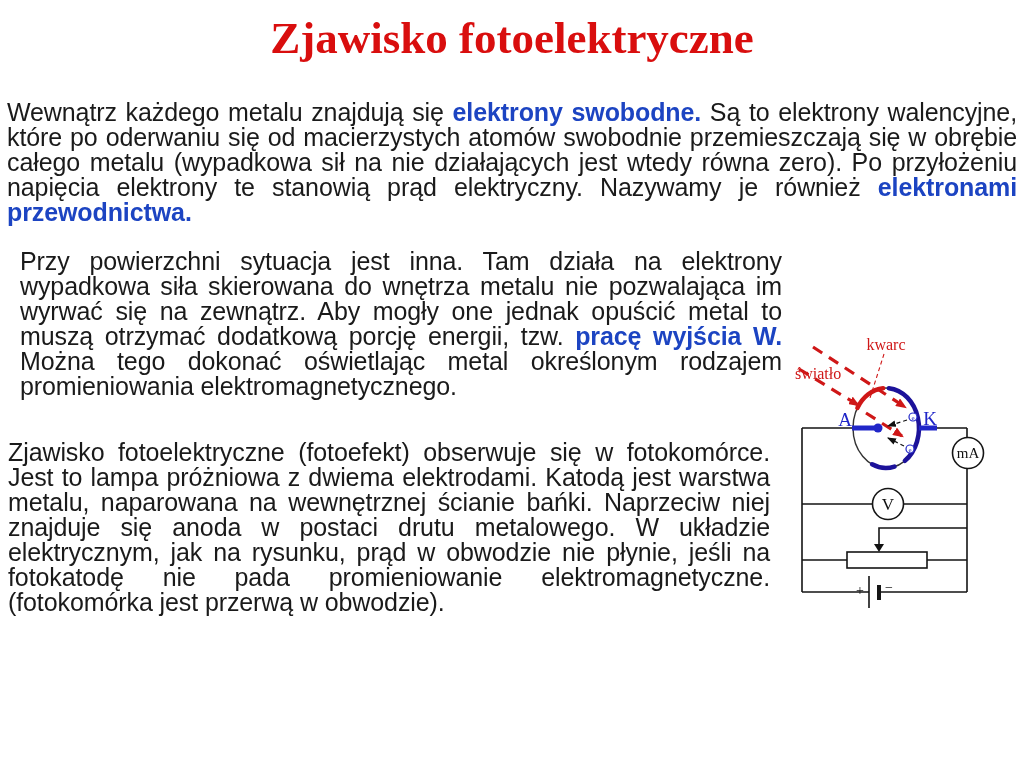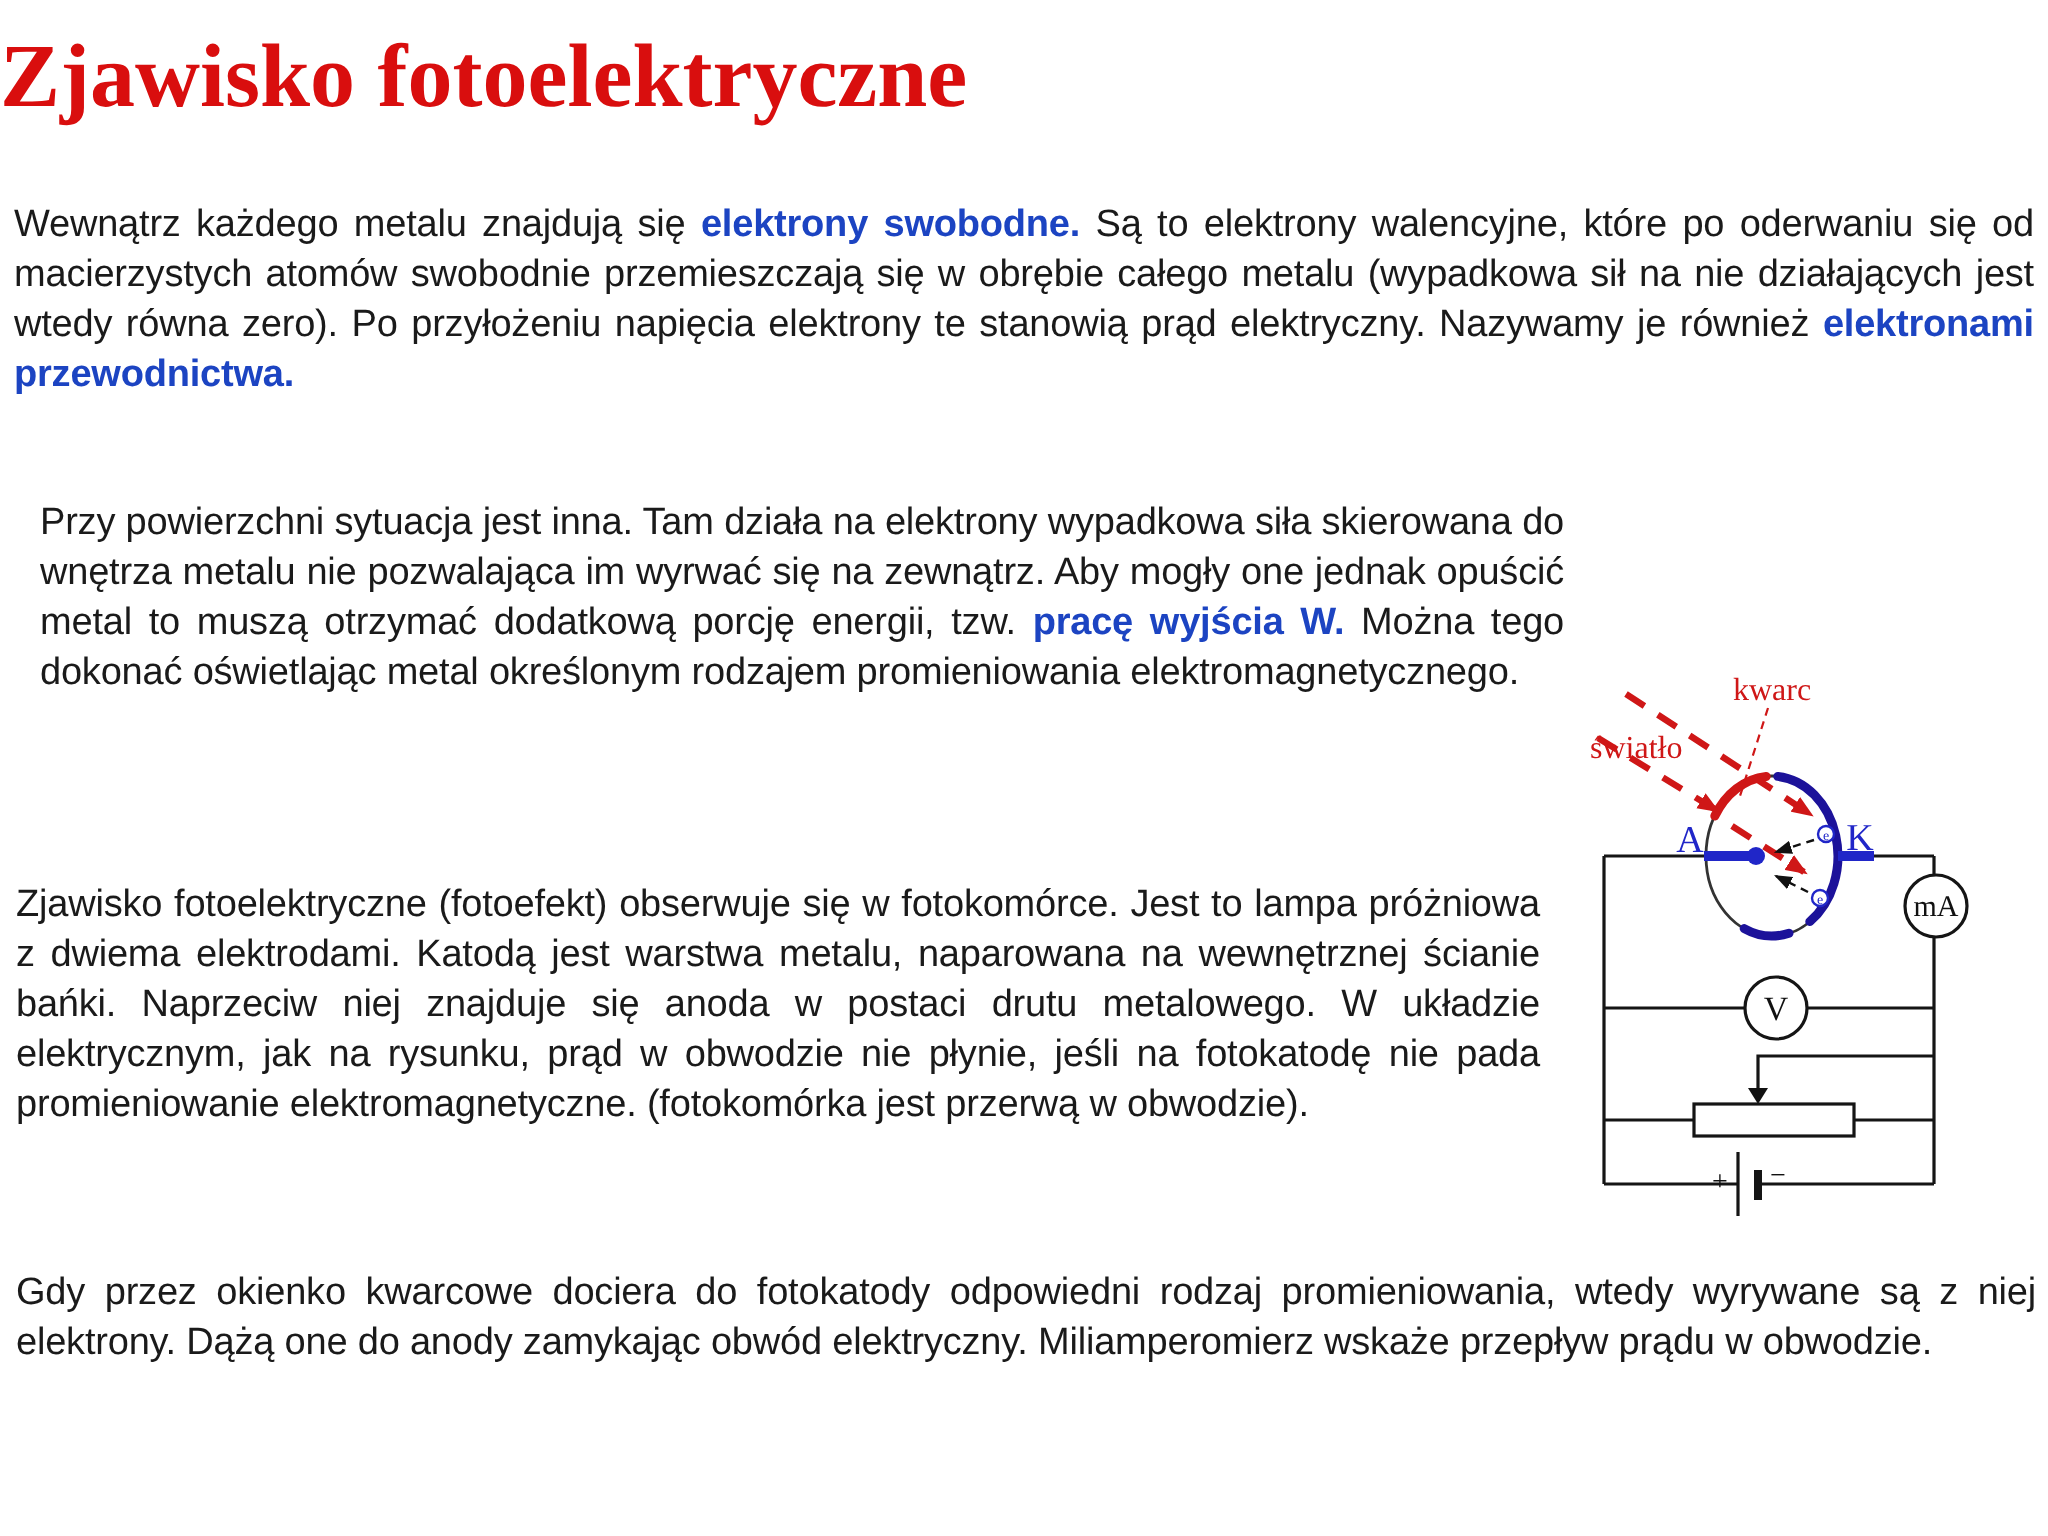--- a/index.html
+++ b/index.html
@@ -3,28 +3,28 @@
 <meta charset="utf-8">
 <style>
   html,body { margin:0; padding:0; background:#888; }
   .slide {
     position:relative; width:1024px; height:768px;
     background:#ffffff; overflow:hidden;
     font-family:"Liberation Sans", sans-serif;
   }
   .title {
     position:absolute; top:14px; left:0; width:100%;
-    text-align:left;
+    text-align:center;
     font-family:"Liberation Serif", serif;
     font-weight:bold; font-size:45px; line-height:1.1;
     color:var(--title_red,#d90e0e);
   }
   .para {
     position:absolute;
-    font-size:19px; line-height:25px;
+    font-size:25px; line-height:25px;
     color:var(--body_text,#1a1a1a);
     text-align:justify;
     letter-spacing:-0.1px;
   }
   .para span { white-space:pre-wrap; }
   #p1 { left:7px;  top:100px; width:1010px; }
   #p2 { left:20px;  top:249px; width:762px; }
   #p3 { left:8px;  top:440px; width:762px; }
   #p4 { left:8px;  top:634px; width:1010px; }
   .accent { color:var(--accent_blue,#1c44c2); font-weight:bold; }
@@ -55,21 +55,20 @@
 </head>
 <body>
 
 <div class="slide">
 
   <div class="title">Zjawisko fotoelektryczne</div>
 
   <div id="p1" class="para"><span>Wewnątrz każdego metalu znajdują się </span><span class="accent">elektrony swobodne.</span><span> Są to elektrony walencyjne, które po oderwaniu się od macierzystych atomów swobodnie przemieszczają się w obrębie całego metalu (wypadkowa sił na nie działających jest wtedy równa zero). Po przyłożeniu napięcia elektrony te stanowią prąd elektryczny. Nazywamy je również </span><span class="accent">elektronami przewodnictwa.</span></div>
   <div id="p2" class="para"><span>Przy powierzchni sytuacja jest inna. Tam działa na elektrony wypadkowa siła skierowana do wnętrza metalu nie pozwalająca im wyrwać się na zewnątrz. Aby mogły one jednak opuścić metal to muszą otrzymać dodatkową porcję energii, tzw. </span><span class="accent">pracę wyjścia W.</span><span> Można tego dokonać oświetlając metal określonym rodzajem promieniowania elektromagnetycznego.</span></div>
   <div id="p3" class="para"><span>Zjawisko fotoelektryczne (fotoefekt) obserwuje się w fotokomórce. Jest to lampa próżniowa z dwiema elektrodami. Katodą jest warstwa metalu, naparowana na wewnętrznej ścianie bańki. Naprzeciw niej znajduje się anoda w postaci drutu metalowego. W układzie elektrycznym, jak na rysunku, prąd w obwodzie nie płynie, jeśli na fotokatodę nie pada promieniowanie elektromagnetyczne. (fotokomórka jest przerwą w obwodzie).</span></div>
-  <div id="p4" class="para"><span>Gdy przez okienko kwarcowe dociera do fotokatody odpowiedni rodzaj promieniowania, wtedy wyrywane są z niej elektrony. Dążą one do anody zamykając obwód elektryczny. Miliamperomierz wskaże przepływ prądu w obwodzie.</span></div>
 
   <svg class="diagram" viewBox="780 325 244 300" xmlns="http://www.w3.org/2000/svg">
     <defs>
       <marker id="arrR" viewBox="0 0 10 8" refX="8" refY="4" markerWidth="11" markerHeight="9" orient="auto" markerUnits="userSpaceOnUse">
         <path d="M0,0 L10,4 L0,8 z" class="redfill"></path>
       </marker>
       <marker id="arrB" viewBox="0 0 8 6" refX="7" refY="3" markerWidth="9" markerHeight="7" orient="auto" markerUnits="userSpaceOnUse">
         <path d="M0,0 L8,3 L0,6 z" class="blkfill"></path>
       </marker>
     </defs>

